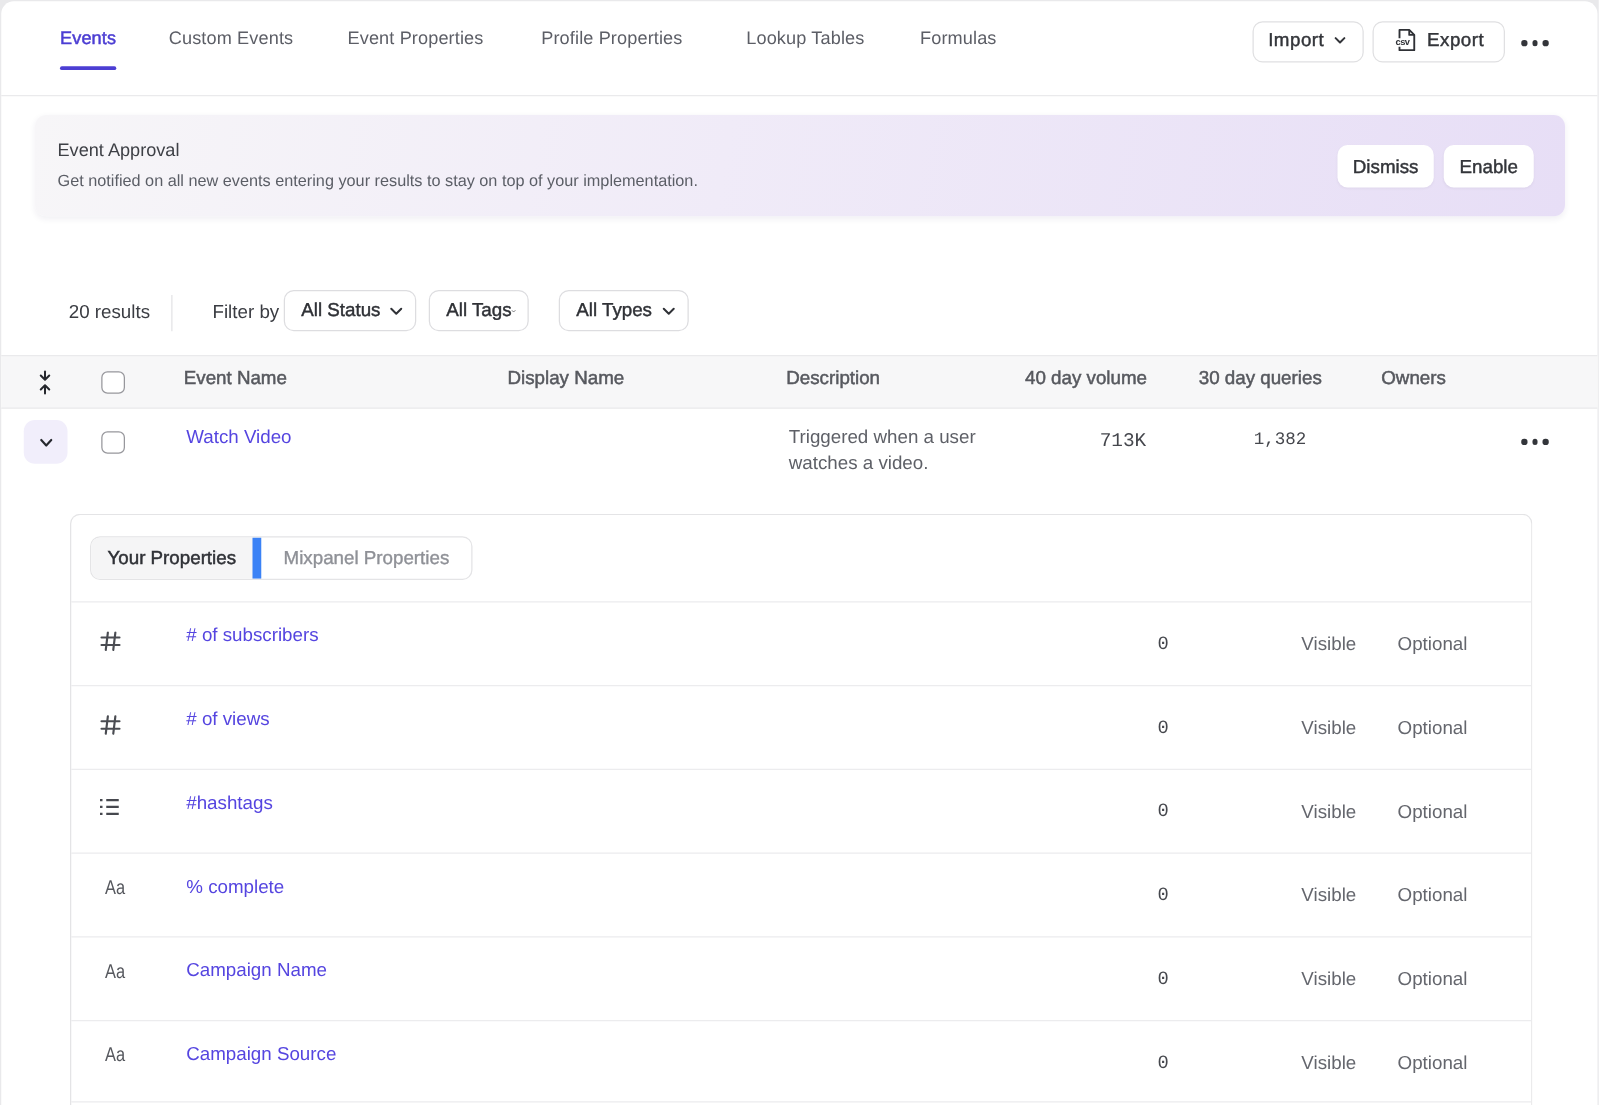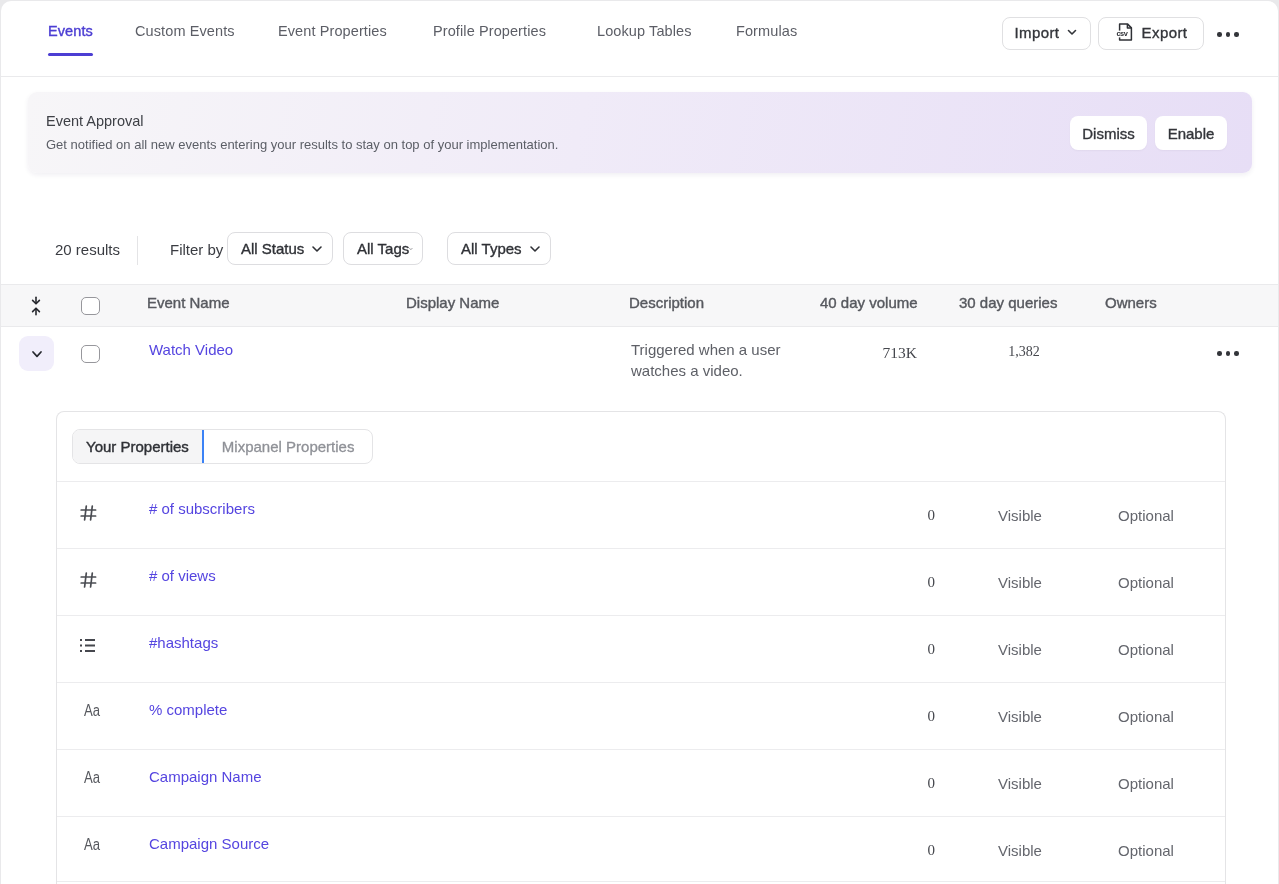--- a/index.html
+++ b/index.html
@@ -29,38 +29,38 @@
 .tb-text { position:absolute; top:240px; white-space:nowrap; font-size:15px; color:#3a3c42; }
 .vdiv { position:absolute; left:136px; top:235px; width:1px; height:29px; background:#e4e4e6; }
 .drop { position:absolute; top:231px; height:33px; border:1px solid #dddde0; border-radius:8px; background:#fff; display:flex; align-items:center; justify-content:space-between; font-size:15px; color:#2f3136; -webkit-text-stroke:0.35px #2f3136; padding:0 9px 0 13px; white-space:nowrap; }
 .search { position:absolute; left:1076px; top:232px; width:184px; height:34px; background:#f4f4f6; border-radius:8px; display:flex; align-items:center; padding:0 10px; gap:13px; }
 .search span { color:#9b9da3; font-size:15px; }
 
 
 .thead { position:absolute; left:0; top:283px; width:100%; height:43px; background:#f7f7f8; border-top:1px solid #eaeaec; border-bottom:1px solid #eaeaec; }
 .th { position:absolute; top:9px; white-space:nowrap; font-size:15px; color:#57595f; -webkit-text-stroke:0.4px #57595f; }
 .checkbox { position:absolute; width:19px; height:18px; border:1px solid #97979c; border-radius:5px; background:#fff; }
-.mono { font-family:Liberation Serif, serif; }
+.mono { font-family:Liberation Mono, monospace; }
 
 .expandbtn { position:absolute; left:18px; top:335px; width:35px; height:35px; background:#f1eefb; border-radius:9px; display:flex; align-items:center; justify-content:center; }
 .link { color:#5545e0; }
 
 
 .panel { position:absolute; left:55px; top:410px; width:1170px; height:474px; border:1px solid #e4e4e6; border-bottom:none; border-radius:8px 8px 0 0; background:#fff; }
 .seg { position:absolute; left:15px; top:17px; height:35px; border:1px solid #e4e4e6; border-radius:8px; display:flex; overflow:hidden; }
-.seg .s1 { background:#f5f5f6; color:#2f3136; -webkit-text-stroke:0.4px #2f3136; font-size:15px; display:flex; align-items:center; padding:0 13px; border-right:2px solid #3b82f6; }
+.seg .s1 { background:#f5f5f6; color:#2f3136; -webkit-text-stroke:0.4px #2f3136; font-size:15px; display:flex; align-items:center; padding:0 13px; border-right:7px solid #3b82f6; }
 .seg .s2 { color:#8f9197; -webkit-text-stroke:0.3px #8f9197; font-size:15px; display:flex; align-items:center; padding:0 18px; }
 .prow { position:absolute; left:0; width:100%; height:67px; border-top:1px solid #ececee; }
 .prow .icon { position:absolute; left:0; width:70px; text-align:center; color:#56585e; }
 .icon.hash { top:23px; margin-left:-4px; }
 .icon.list { top:22px; margin-left:-5px; }
 .icon.aa { top:19px; font-size:16px; transform:scaleX(0.82); }
 .prow .pname { position:absolute; left:92px; top:18px; font-size:15px; }
 .prow .zero { position:absolute; left:818px; top:25px; width:60px; text-align:right; font-size:15px; color:#45474d; }
-.prow .vis { position:absolute; left:941px; top:25px; width:87px; text-align:left; font-size:15px; color:#64666d; }
+.prow .vis { position:absolute; left:941px; top:25px; width:87px; text-align:right; font-size:15px; color:#64666d; }
 .prow .opt { position:absolute; left:1034px; top:25px; width:110px; text-align:center; font-size:15px; color:#64666d; }
 </style>
 </head>
 <body>
 <div class="card">
 
   <div class="nav">
     <div class="tab active" style="left:47px;">Events</div>
     <div class="tab" style="left:134px;">Custom Events</div>
     <div class="tab" style="left:277px;">Event Properties</div>

